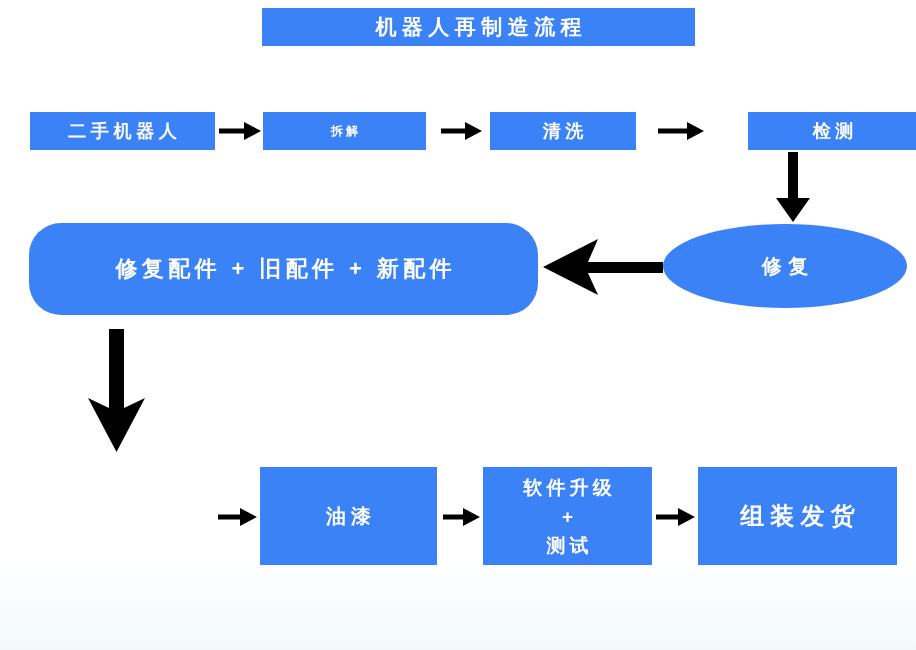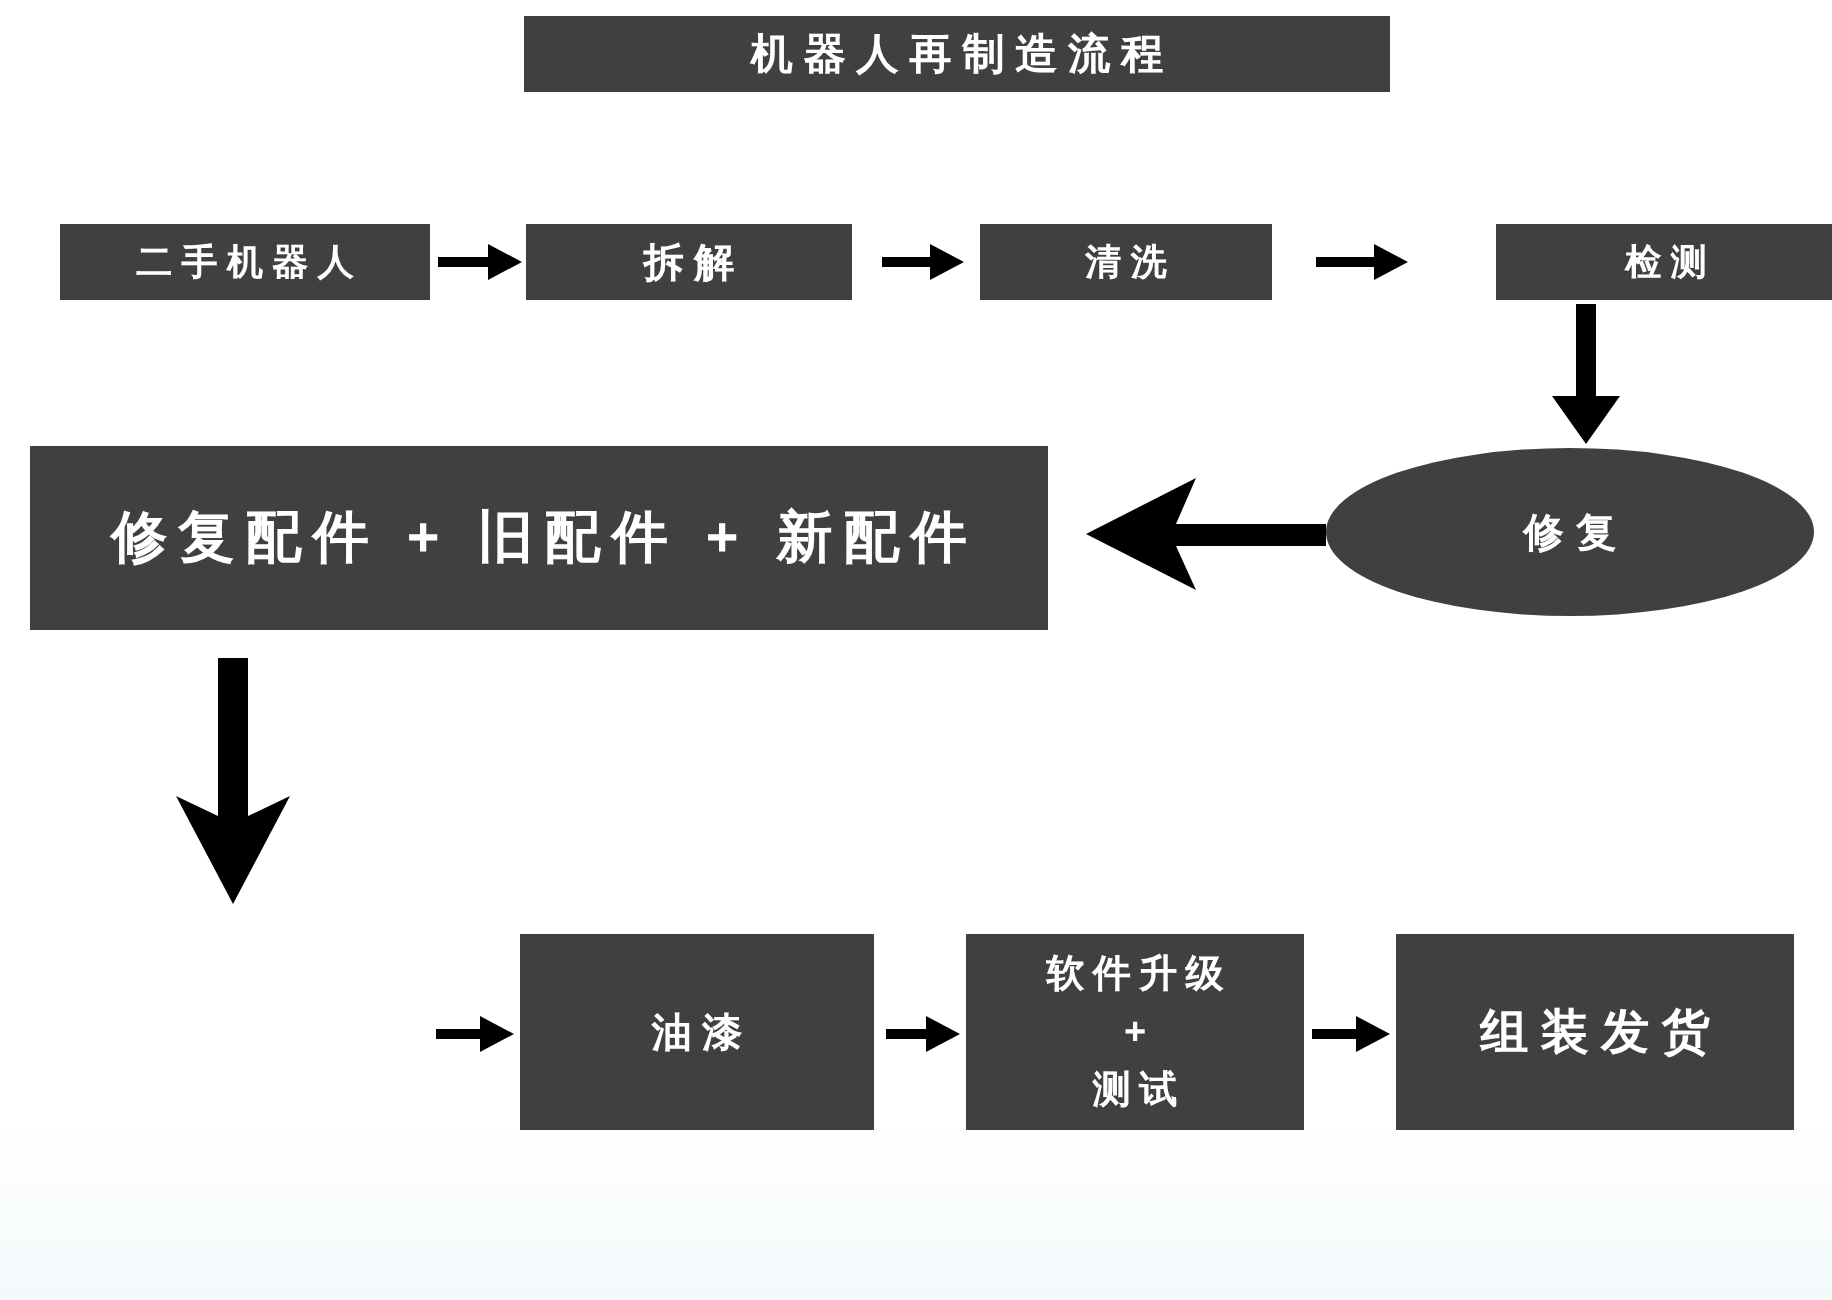--- a/index.html
+++ b/index.html
@@ -13,40 +13,40 @@
     font-family: "Liberation Sans", "DejaVu Sans", sans-serif;
     overflow: hidden;
   }
   .canvas {
     position: relative;
     width: 916px;
     height: 650px;
   }
   .box {
     position: absolute;
-    background: #404040;
+    background: #3b82f6;
     color: #ffffff;
     display: flex;
     align-items: center;
     justify-content: center;
     font-weight: 700;
     text-align: center;
     box-sizing: border-box;
   }
   .box span {
     letter-spacing: 0.26em;
     margin-right: -0.26em;
     white-space: nowrap;
   }
   .title-box       { left: 262px; top: 8px;   width: 433px; height: 38px; font-size: 21px; }
   .b-used-robot    { left: 30px;  top: 112px; width: 185px; height: 38px; font-size: 18px; }
-  .b-disassemble   { left: 263px; top: 112px; width: 163px; height: 38px; font-size: 20px; }
+  .b-disassemble   { left: 263px; top: 112px; width: 163px; height: 38px; font-size: 12px; }
   .b-clean         { left: 490px; top: 112px; width: 146px; height: 38px; font-size: 18px; }
   .b-inspect       { left: 748px; top: 112px; width: 170px; height: 38px; font-size: 18px; }
-  .b-parts         { left: 15px;  top: 223px; width: 509px; height: 92px; font-size: 28px; }
+  .b-parts         { left: 29px;  top: 223px; width: 509px; height: 92px; font-size: 22px; border-radius: 32px; }
   .b-parts span    { letter-spacing: 0.20em; margin-right: -0.20em; }
   .ellipse-repair  {
     left: 663px; top: 224px; width: 244px; height: 84px;
     border-radius: 50%;
     font-size: 20px;
   }
   .ellipse-repair span { letter-spacing: 0.32em; margin-right: -0.32em; }
   .b-assemble      { left: 30px;  top: 467px; width: 183px; height: 98px; font-size: 24px; }
   .b-paint         { left: 260px; top: 467px; width: 177px; height: 98px; font-size: 20px; }
   .b-software      { left: 483px; top: 467px; width: 169px; height: 98px; font-size: 19px;

